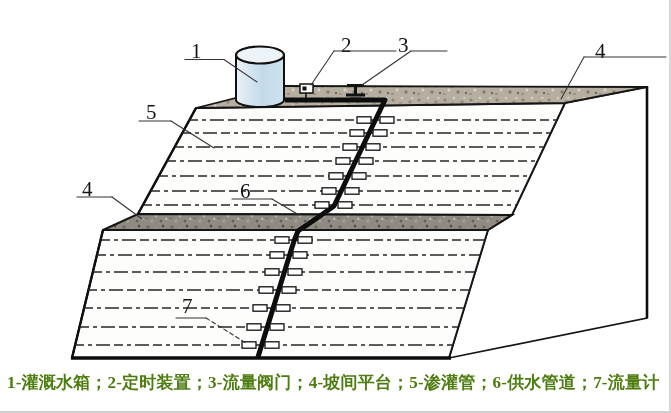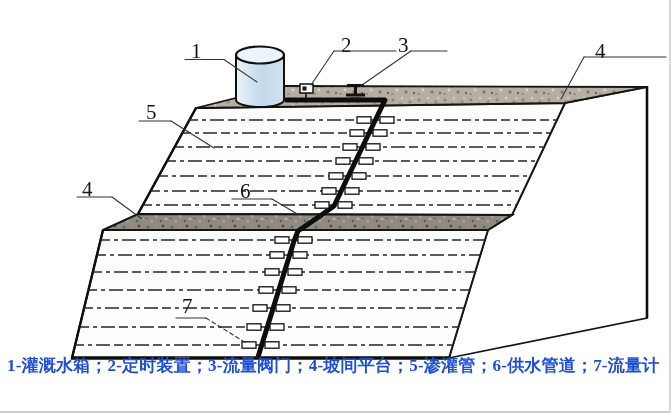--- a/index.html
+++ b/index.html
@@ -4,23 +4,23 @@
 <style>
   html,body{margin:0;padding:0;background:#fff;}
   .stage{
     position:relative;width:671px;height:413px;background:#ffffff;
     overflow:hidden;border-right:2px solid #d8d8d8;border-bottom:2px solid #cfcfcf;
     box-sizing:border-box;
     font-family:"Liberation Serif", serif;
   }
   .stage svg{position:absolute;top:0;left:0;}
   .caption{
-    position:absolute;left:7px;top:354px;width:660px;
+    position:absolute;left:7px;top:371px;width:660px;
     font-family:"Liberation Serif", serif;
-    font-size:17px;font-weight:700;color:#1d4ed8;
+    font-size:17px;font-weight:700;color:#4d7c0f;
     letter-spacing:0.2px;white-space:nowrap;
   }
   text.callout{
     font-family:"Liberation Serif", serif;
     font-size:21px;fill:#141414;
   }
 </style>
 </head>
 <body>
 

